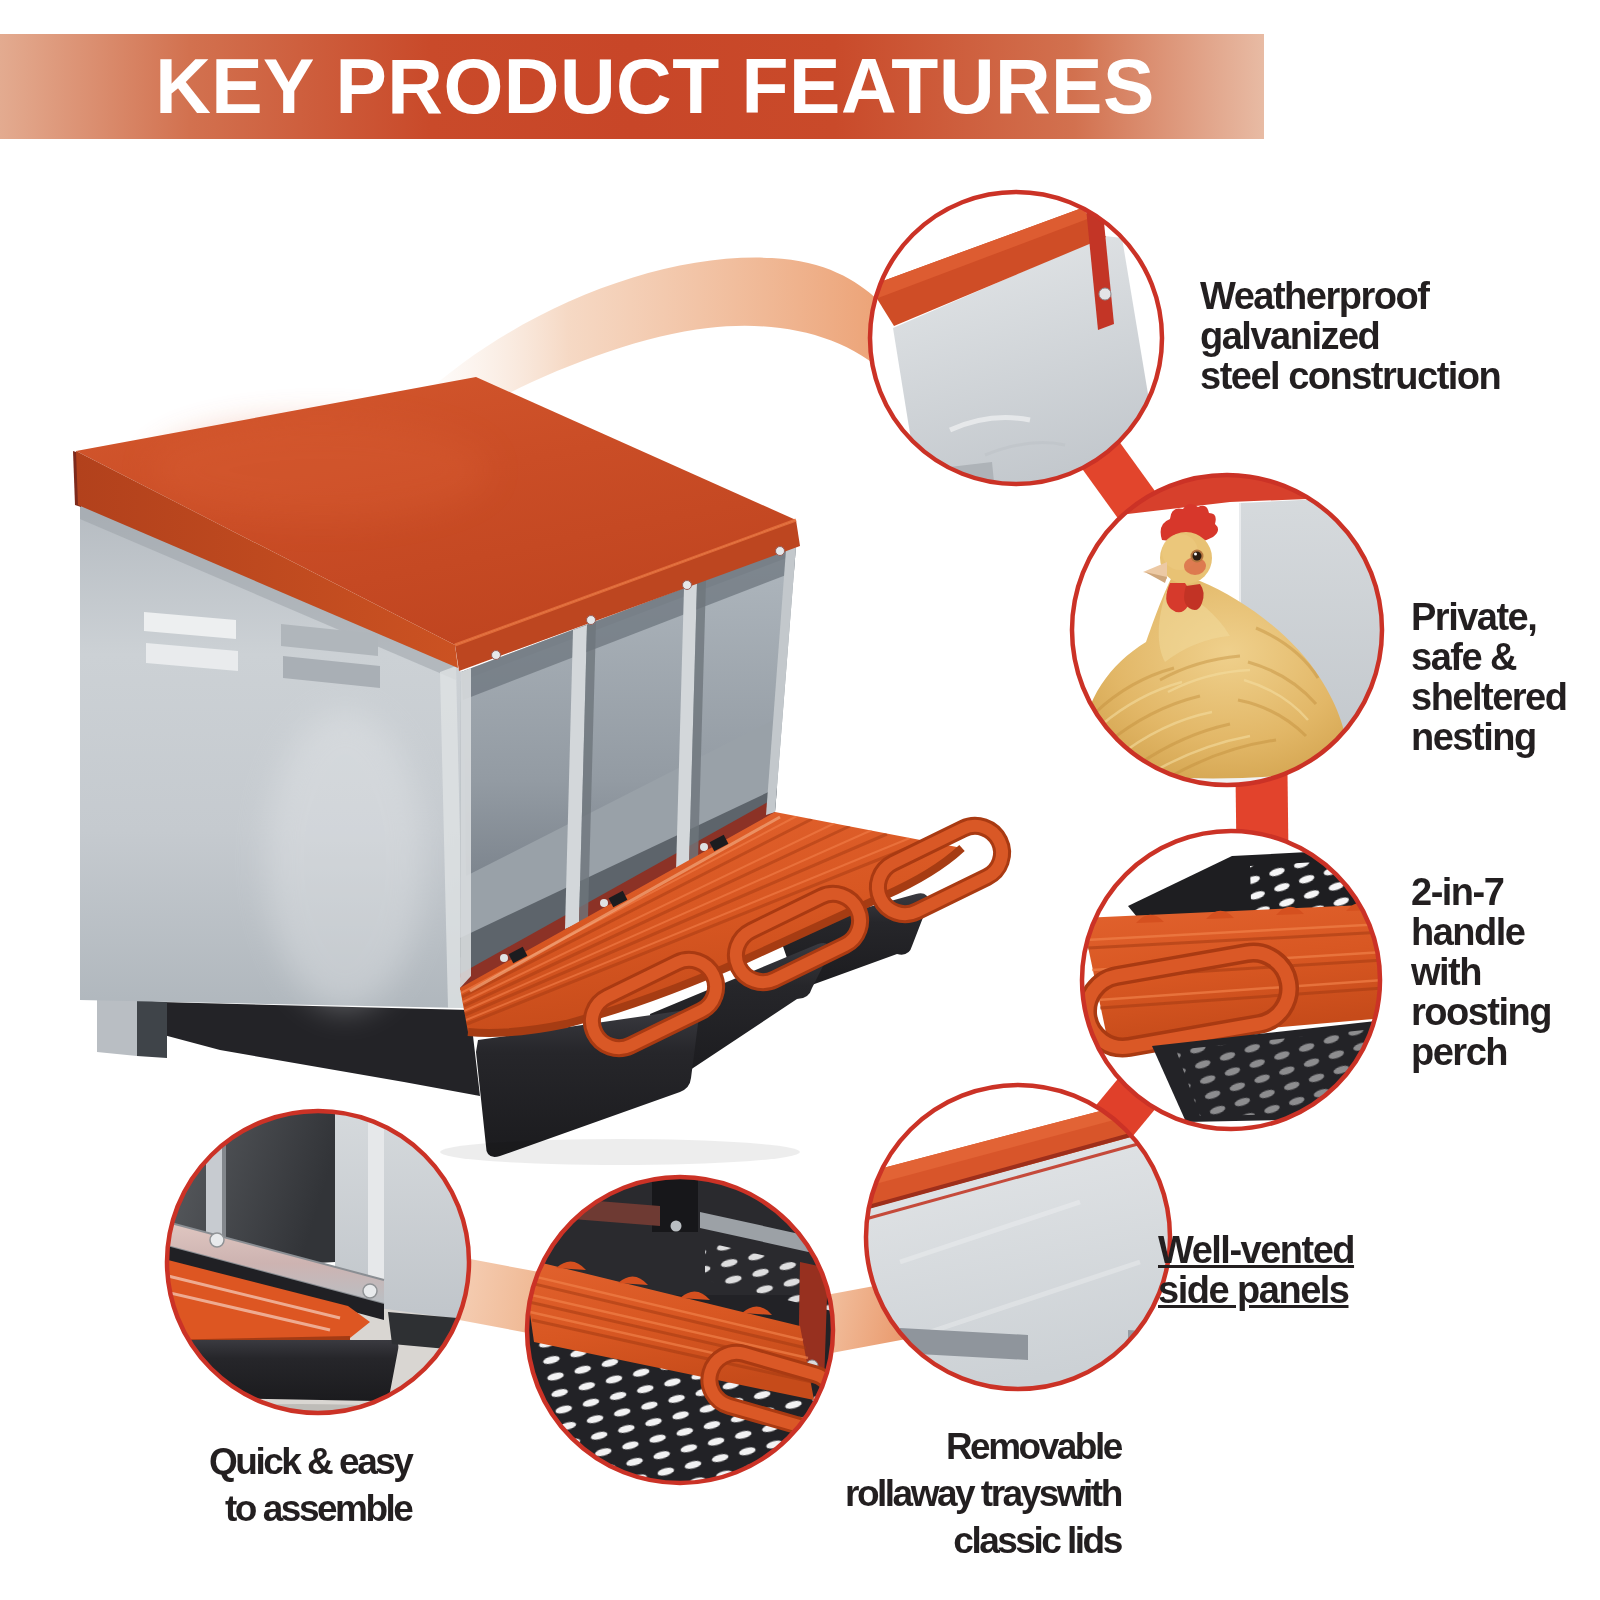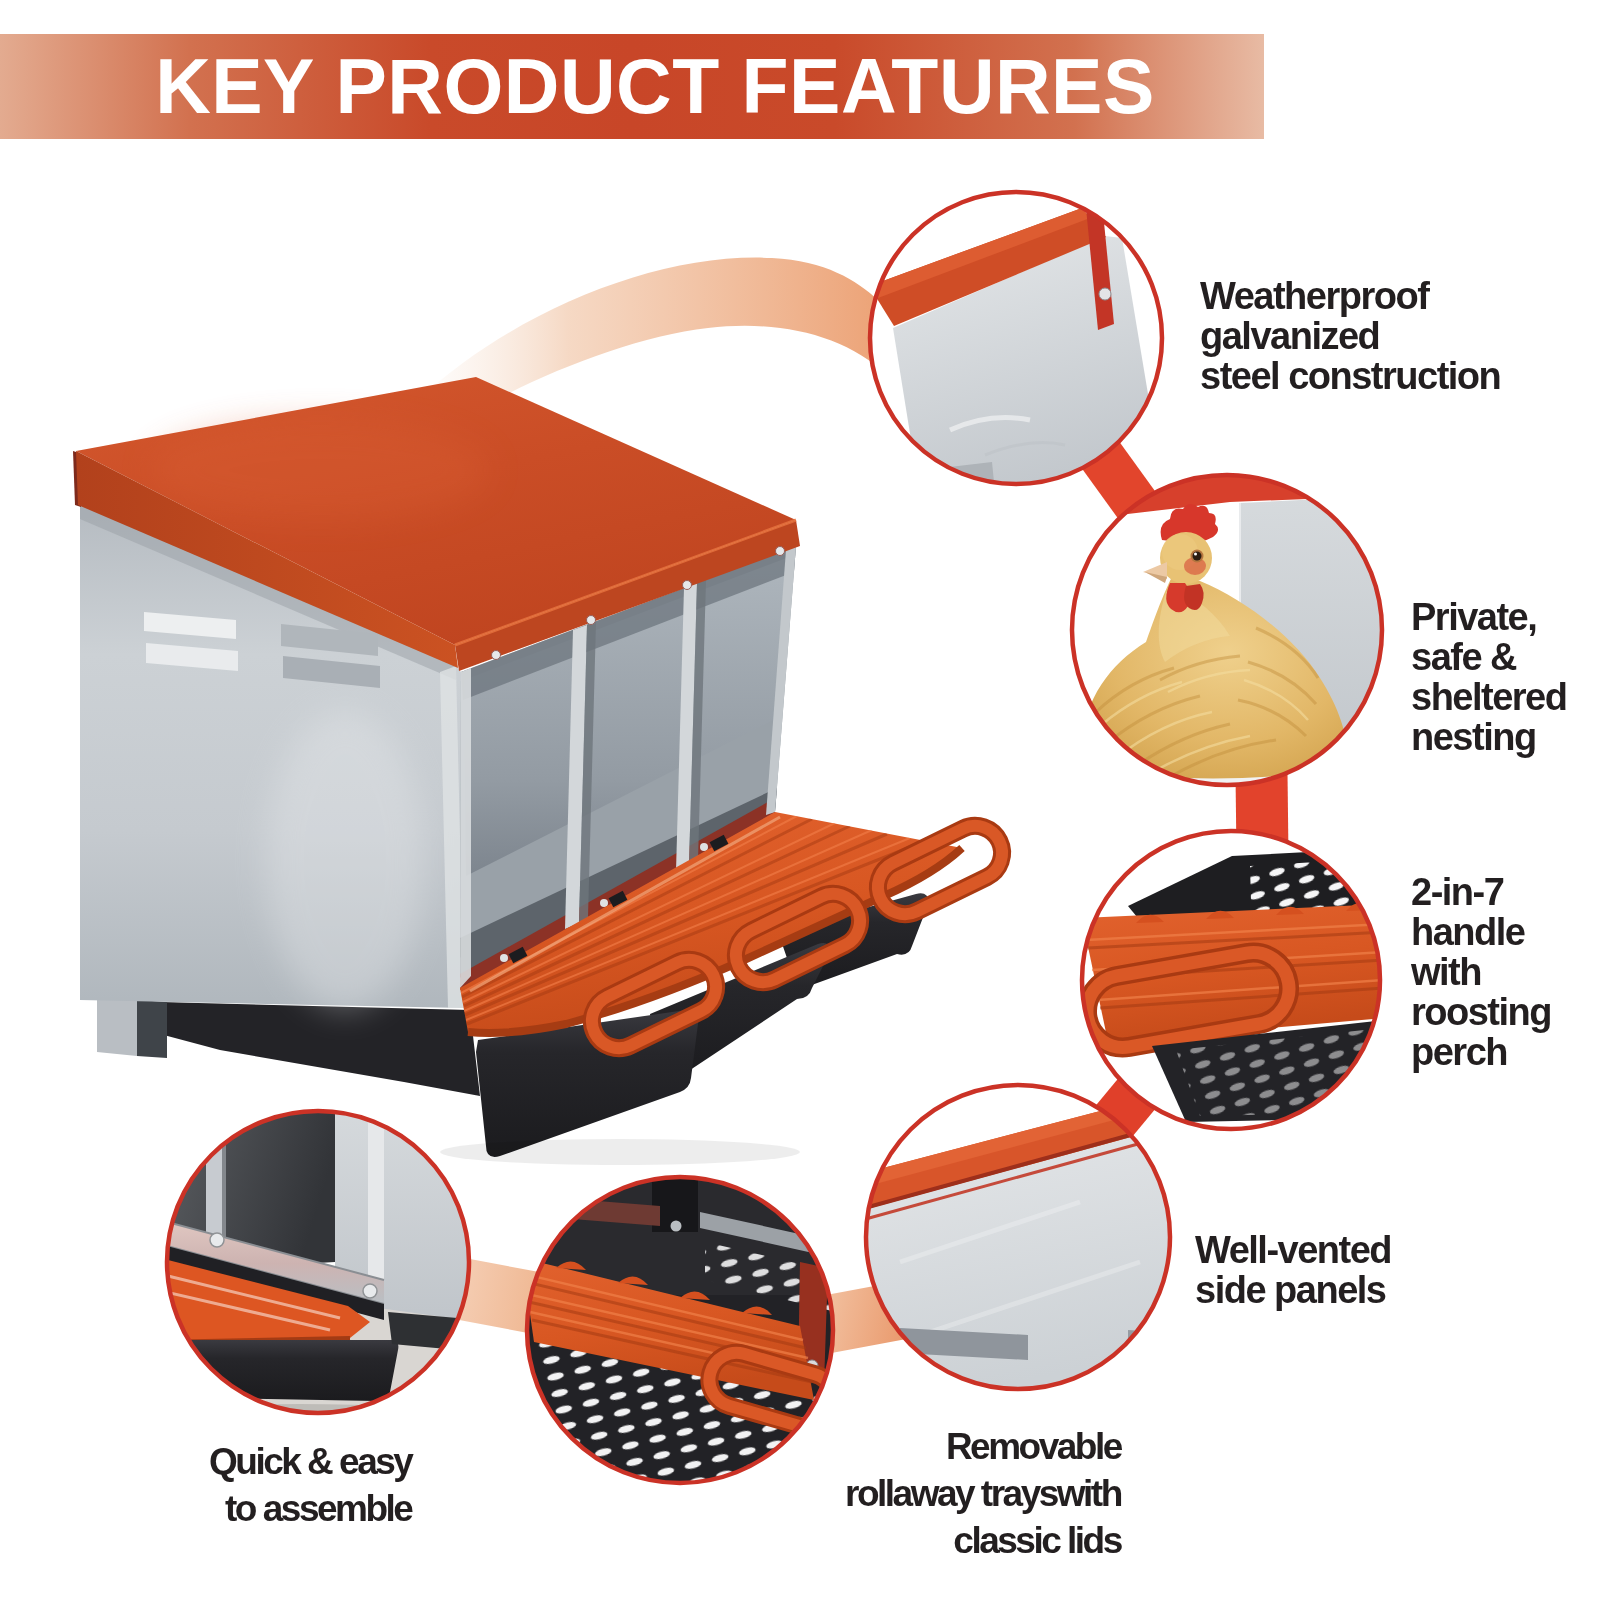--- a/index.html
+++ b/index.html
@@ -24,21 +24,21 @@
   }
   .label{
     position:absolute;color:var(--text-color);font-weight:700;
     white-space:pre-line;
   }
   .label-side{font-size:38px;line-height:40px;letter-spacing:-1.5px;}
   .label-bottom{font-size:37px;line-height:47px;letter-spacing:-2.5px;text-align:right;}
   #label-1{left:1200px;top:276px;}
   #label-2{left:1411px;top:597px;}
   #label-3{left:1411px;top:872px;}
-  #label-4{left:1195px;top:1230px;}
+  #label-4{left:1158px;top:1230px;text-decoration:underline;}
   #label-5{left:817px;top:1423px;margin-left:28px;}
   #label-6{left:209px;top:1438px;}
 </style>
 </head>
 <body>
 
 <svg id="art" viewBox="0 0 1600 1600" aria-hidden="true">
   <defs>
     <linearGradient id="roofGrad" x1="0" y1="0" x2="0.55" y2="1">
       <stop offset="0" stop-color="#d4582e"></stop>

